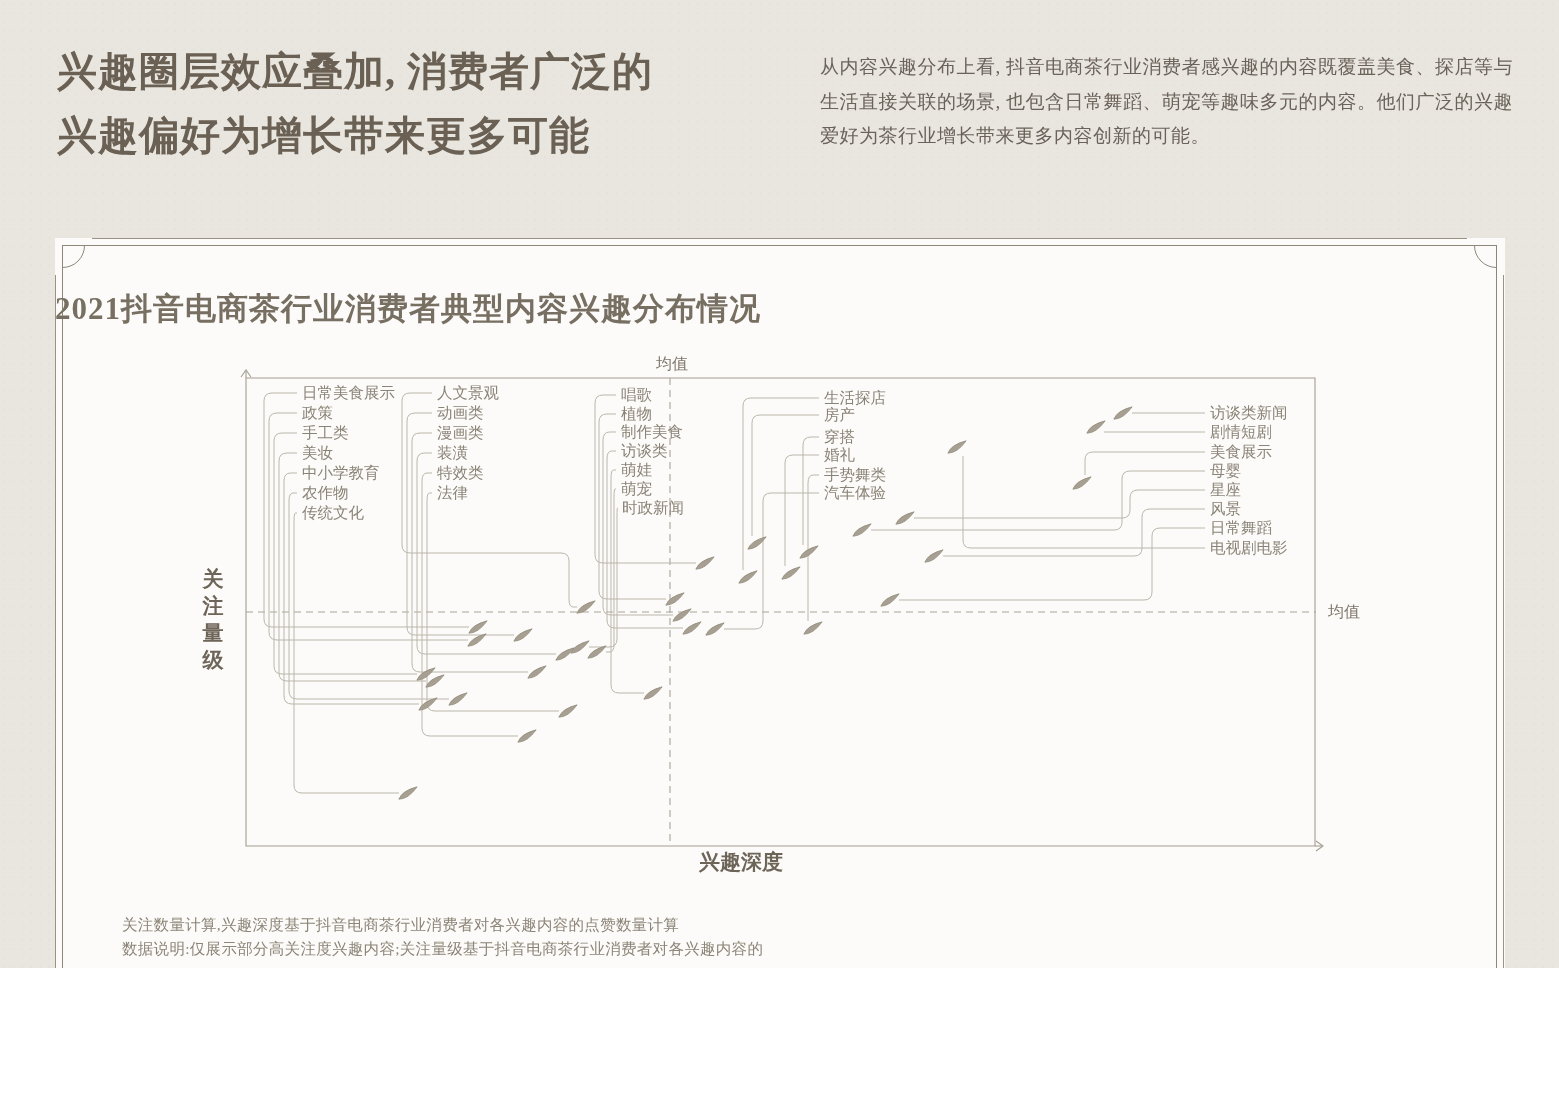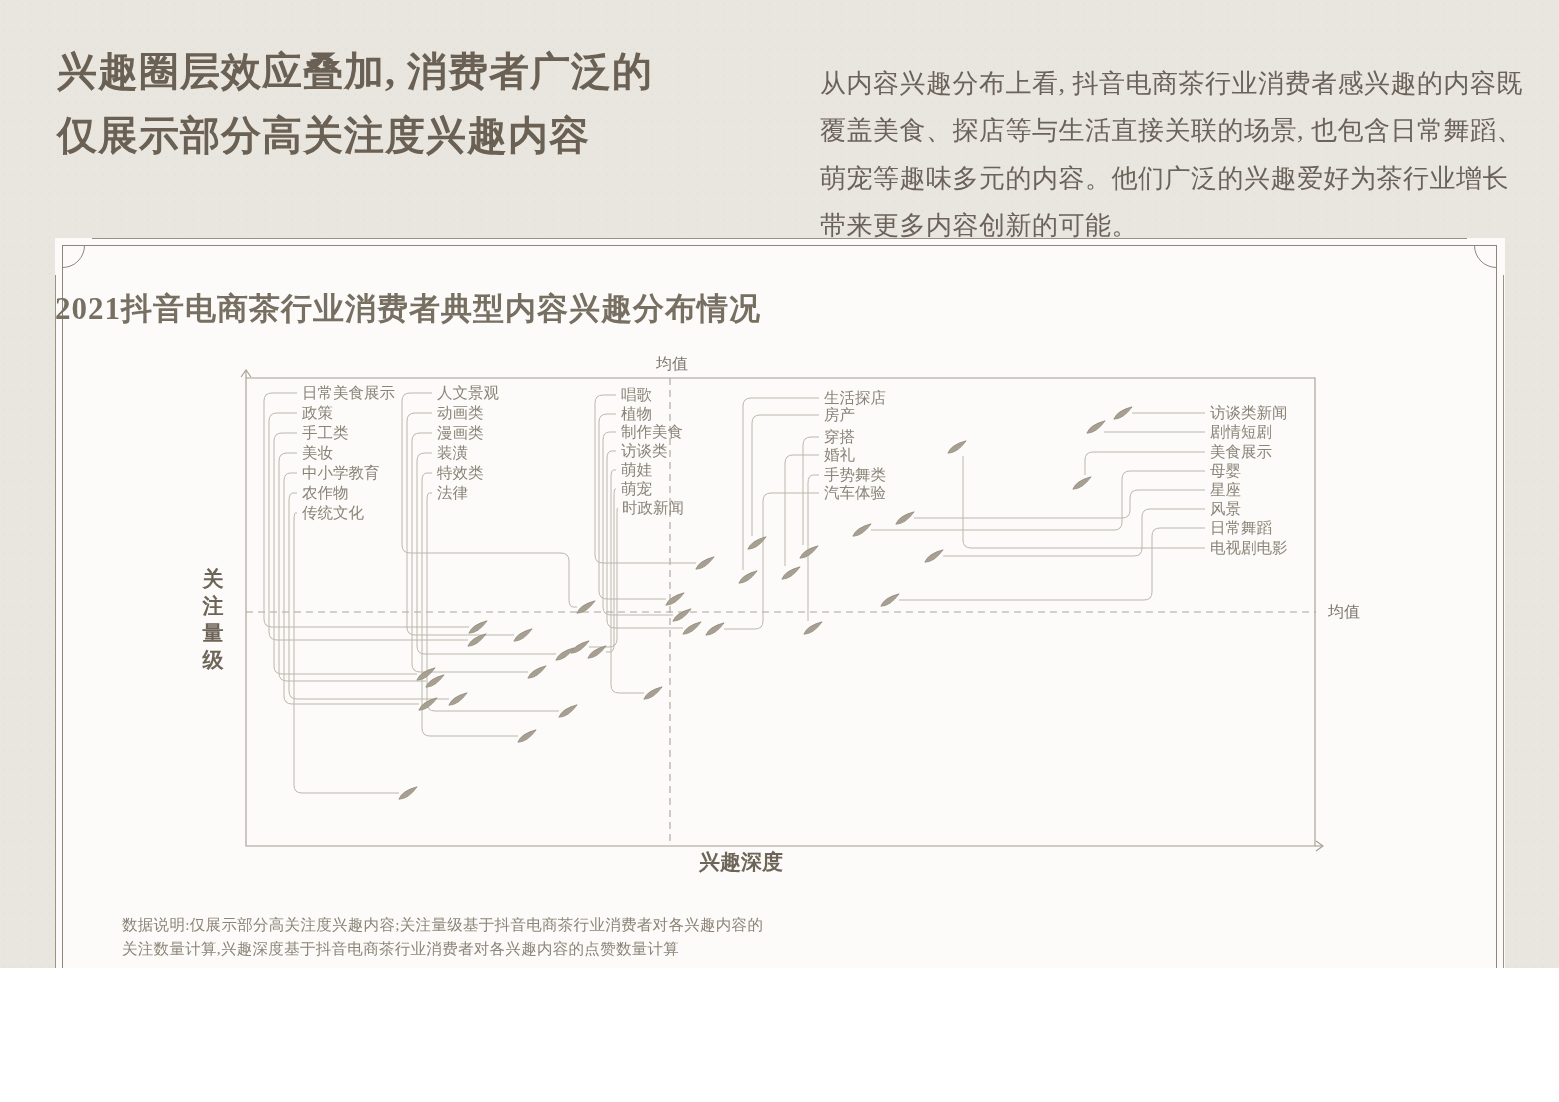--- a/index.html
+++ b/index.html
@@ -8,22 +8,22 @@
     background-color:#e9e6e0;
     background-image:radial-gradient(rgba(90,80,60,0.035) 1px, transparent 1px);
     background-size:9px 9px;
     font-family:"Liberation Serif","DejaVu Serif",serif;
   }
   .page-title{
     position:absolute;left:57px;top:40px;width:700px;margin:0;
     font-size:40px;font-weight:700;color:#6a6154;line-height:1.6;letter-spacing:1px;
   }
   .intro{
-    position:absolute;left:820px;top:60px;width:712px;margin:0;
-    font-size:26px;color:#6b635a;line-height:1.82;letter-spacing:0.5px;font-family:Liberation Serif, serif;
+    position:absolute;left:820px;top:50px;width:712px;margin:0;
+    font-size:19px;color:#6b635a;line-height:1.82;letter-spacing:0.5px;font-family:Liberation Serif, serif;
   }
   .panel-title{
     position:absolute;left:55px;top:288px;width:1450px;margin:0;text-align:left;
     font-size:31px;font-weight:700;color:#776f62;letter-spacing:1px;z-index:2;
   }
   .notes{
     position:absolute;left:122px;top:913px;z-index:2;
     font-size:15.5px;color:#8c8477;line-height:1.58;letter-spacing:0.3px;
   }
   .chart-svg{position:absolute;left:0;top:0;z-index:1;}
@@ -41,21 +41,21 @@
     content:"";position:absolute;top:-1px;width:3px;height:3px;border-radius:50%;background:#b6b0a5;
   }
   .footer-rule::before{left:-8px;}
   .footer-rule::after{right:-8px;}
 </style>
 </head>
 <body>
 
 <div class="page">
 
-  <h1 class="page-title"><span>兴趣圈层效应叠加, 消费者广泛的</span><br><span>仅展示部分高关注度兴趣内容</span></h1>
+  <h1 class="page-title"><span>兴趣圈层效应叠加, 消费者广泛的</span><br><span>兴趣偏好为增长带来更多可能</span></h1>
 
   <p class="intro">从内容兴趣分布上看, 抖音电商茶行业消费者感兴趣的内容既覆盖美食、探店等与生活直接关联的场景, 也包含日常舞蹈、萌宠等趣味多元的内容。他们广泛的兴趣爱好为茶行业增长带来更多内容创新的可能。</p>
 
   <h2 class="panel-title">2021抖音电商茶行业消费者典型内容兴趣分布情况</h2>
 
   <svg id="chart" class="chart-svg" width="1559" height="1102" viewBox="0 0 1559 1102">
       <g>
         <rect x="55" y="238" width="1450" height="774" fill="#fcfbf9"></rect>
         <rect x="62.5" y="245.5" width="1434" height="757" fill="none" stroke="#8e8679" stroke-width="1"></rect>
         <path d="M 84.5 245.5 A 22 22 0 0 1 62.5 267.5" fill="none" stroke="#8e8679" stroke-width="1"></path>
@@ -191,21 +191,21 @@
       <g>
         <text x="213" y="586" font-size="21" fill="#6e6559" text-anchor="middle" font-weight="bold">关</text>
         <text x="213" y="613" font-size="21" fill="#6e6559" text-anchor="middle" font-weight="bold">注</text>
         <text x="213" y="640" font-size="21" fill="#6e6559" text-anchor="middle" font-weight="bold">量</text>
         <text x="213" y="667" font-size="21" fill="#6e6559" text-anchor="middle" font-weight="bold">级</text>
         <text x="741" y="869" font-size="21" fill="#6e6559" text-anchor="middle" font-weight="bold">兴趣深度</text>
       </g>
     </svg>
 
   <div class="notes">
+    <div>关注数量计算,兴趣深度基于抖音电商茶行业消费者对各兴趣内容的点赞数量计算</div>
     <div>数据说明:仅展示部分高关注度兴趣内容;关注量级基于抖音电商茶行业消费者对各兴趣内容的</div>
-    <div>关注数量计算,兴趣深度基于抖音电商茶行业消费者对各兴趣内容的点赞数量计算</div>
   </div>
 
   <span class="pagenum left">45</span>
   <div class="footer-rule"></div>
   <span class="pagenum right">46</span>
 
 </div>
 
 </body></html>

